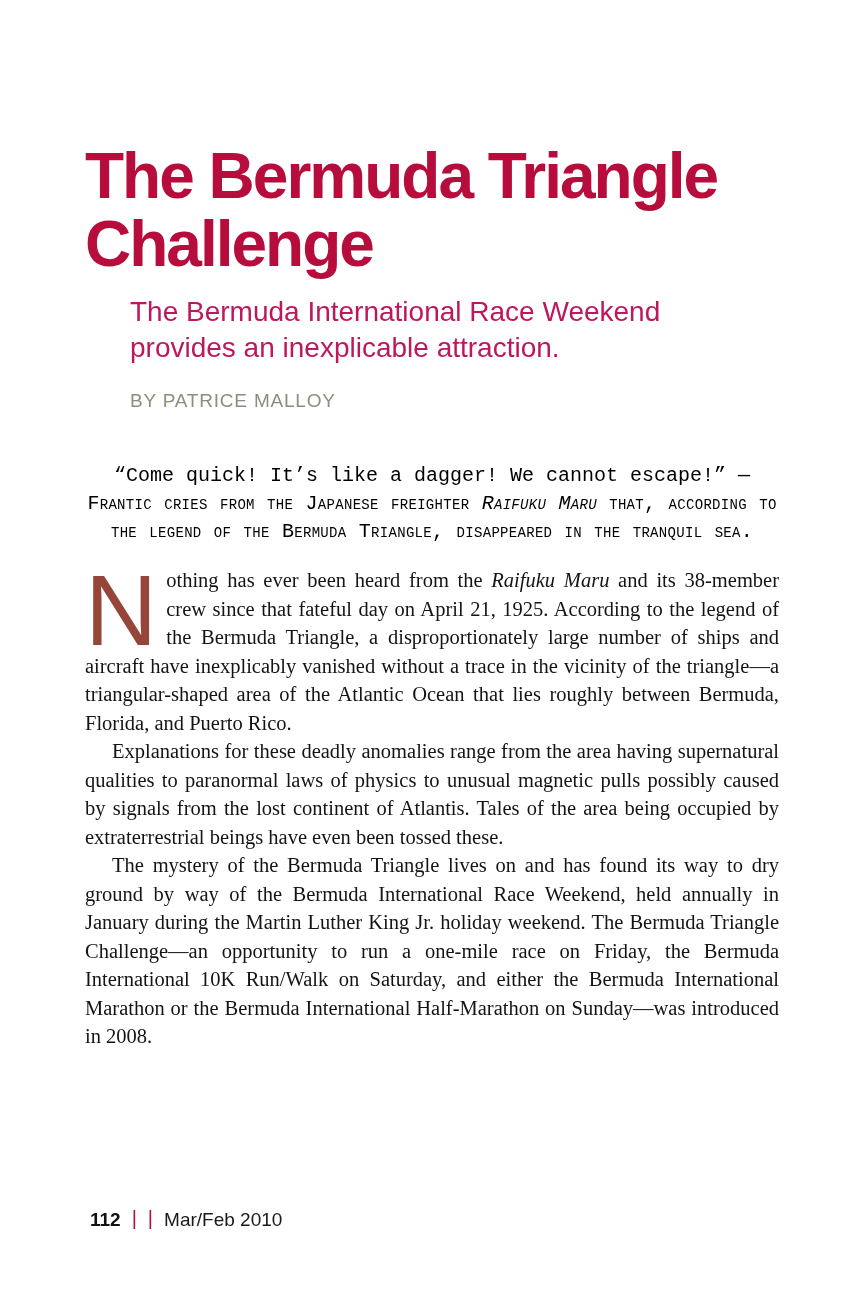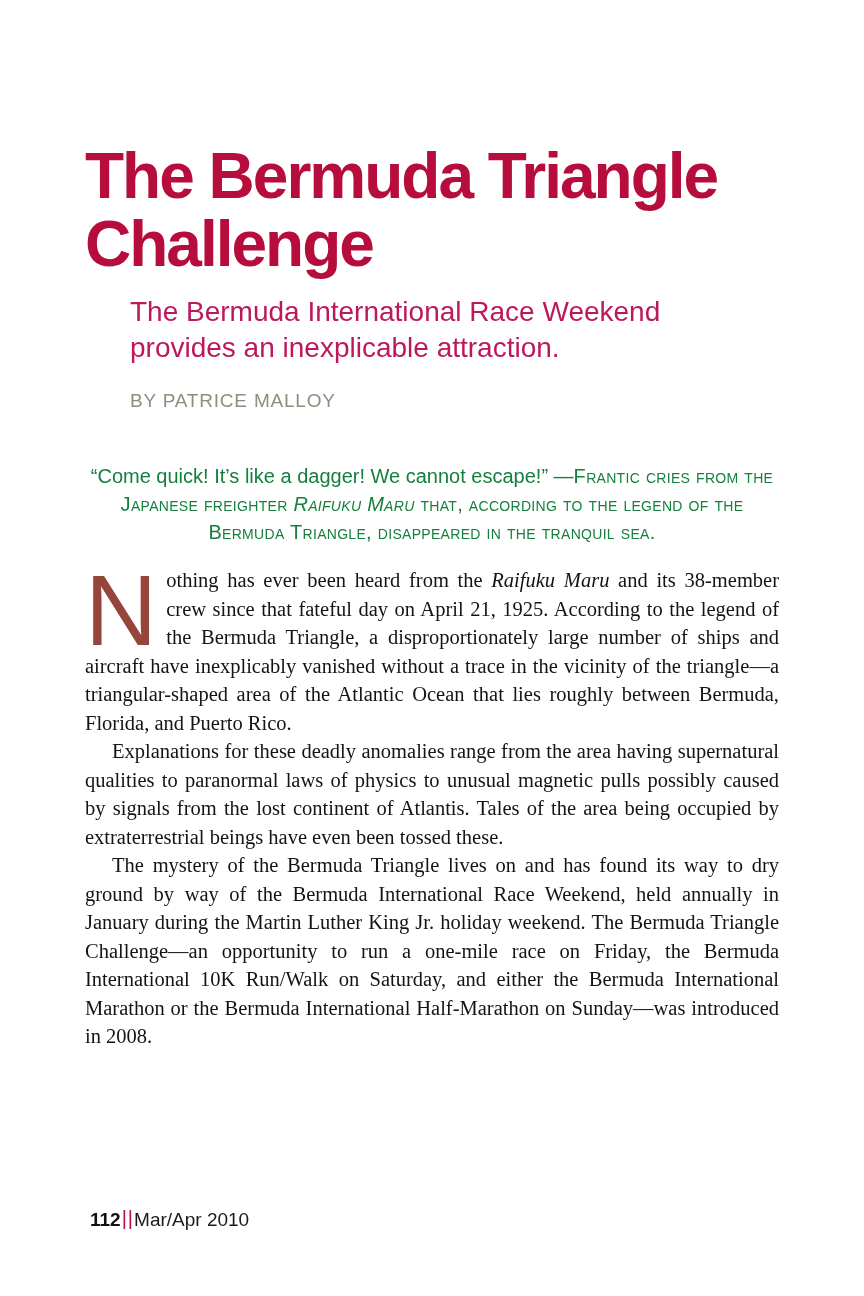--- a/index.html
+++ b/index.html
@@ -43,24 +43,24 @@
     font-weight: normal;
     font-size: 19px;
     letter-spacing: 0.8px;
     color: var(--byline-gray, #8F8D7C);
   }
 
   
   .epigraph {
     position: absolute; top: 462px; left: 85px; width: 694px;
     text-align: center;
-    font-family: Liberation Sans, sans-serif;
+    font-family: Liberation Mono, monospace;
     font-size: 20px;
     line-height: 28px;
-    color: #15803d;
+    color: #000000;
   }
   .smallcaps { font-variant: small-caps; letter-spacing: 0.3px; }
   .epigraph em.smallcaps { font-style: italic; }
 
   
   .article-body {
     position: absolute; top: 566px; left: 85px; width: 694px;
     font-family: "Liberation Serif", serif;
     font-size: 20.5px;
     line-height: 28.5px;
@@ -78,21 +78,21 @@
     margin: 6px 9px 0 0;
     color: var(--drop-cap-red, #954539);
   }
 
   
   .page-footer {
     position: absolute; top: 1208px; left: 90px;
     font-family: "Liberation Sans", sans-serif;
     font-size: 19px;
     color: #1a1a1a;
-    display: flex; align-items: baseline; gap: 1px;
+    display: flex; align-items: baseline; gap: 11px;
   }
   .page-footer .pagenum { font-weight: bold; color: #111111; }
   .page-footer .sep {
     color: var(--separator-red, #B5123F);
     font-weight: 300;
     font-size: 20px;
     transform: translateY(-1px);
   }
 </style>
 </head>
@@ -117,16 +117,16 @@
       <span class="dropcap">N</span><span>othing has ever been heard from the </span><em>Raifuku Maru</em><span> and its 38-member crew since that fateful day on April 21, 1925. According to the legend of the Bermuda Triangle, a disproportionately large number of ships and aircraft have inexplicably vanished without a trace in the vicinity of the triangle—a triangular-shaped area of the Atlantic Ocean that lies roughly between Bermuda, Florida, and Puerto Rico.</span>
     </p>
     <p class="indent">Explanations for these deadly anomalies range from the area having supernatural qualities to paranormal laws of physics to unusual magnetic pulls possibly caused by signals from the lost continent of Atlantis. Tales of the area being occupied by extraterrestrial beings have even been tossed these.</p>
     <p class="indent">The mystery of the Bermuda Triangle lives on and has found its way to dry ground by way of the Bermuda International Race Weekend, held annually in January during the Martin Luther King Jr. holiday weekend. The Bermuda Triangle Challenge—an opportunity to run a one-mile race on Friday, the Bermuda International 10K Run/Walk on Saturday, and either the Bermuda International Marathon or the Bermuda International Half-Marathon on Sunday—was introduced in 2008.</p>
   </main>
 
   <footer class="page-footer">
     <span class="pagenum">112</span>
     <span class="sep">|</span>
     <span class="sep">|</span>
-    <span class="issue">Mar/Apr 2010</span>
+    <span class="issue">Mar/Feb 2010</span>
   </footer>
 
 </div>
 
 </body></html>

